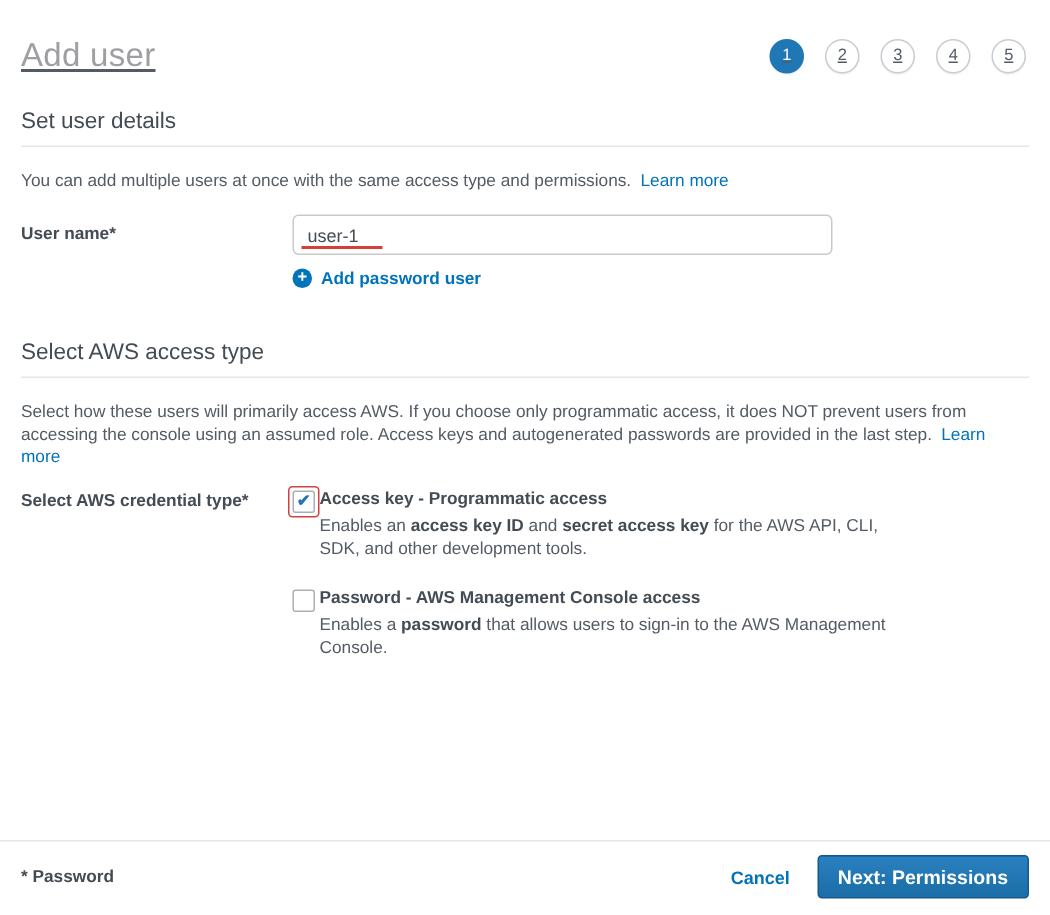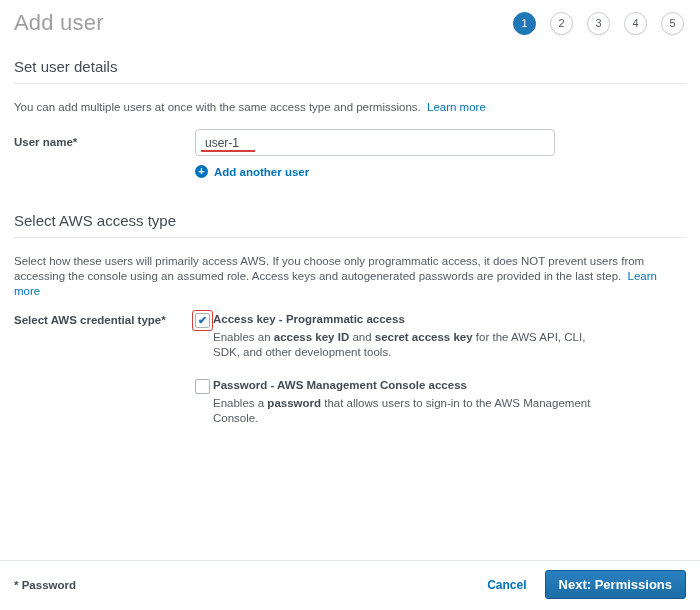--- a/index.html
+++ b/index.html
@@ -8,21 +8,22 @@
     width: 700px; height: 610px;
     position: relative; overflow: hidden;
     background: #ffffff;
     font-family: "Liberation Sans", sans-serif;
     color: #545b64;
   }
 
   
   .topbar {
     display: flex; justify-content: space-between; align-items: center;
-    padding: 10px 16px 0 14px;
+    padding: 24px 16px 0 14px;
+    text-decoration: underline;
   }
   .page-title {
     font-size: 22px; font-weight: 400; color: #9d9fa2; margin: 0; letter-spacing: .2px;
   }
   .steps { display: flex; gap: 14px; align-items: center; }
   .step {
     width: 23px; height: 23px; border-radius: 50%;
     border: 1px solid #c9cdd1; background: #fff; color: #545b64;
     font-size: 11px; display: flex; align-items: center; justify-content: center;
     box-shadow: 0 1px 1px rgba(0,0,0,.05);
@@ -141,21 +142,21 @@
     <div class="input-wrap">
       <input type="text" class="text-input" value="user-1" style="">
       <span class="red-underline"></span>
     </div>
   </div>
 
   <div class="form-row add-row">
     <span class="form-label"></span>
     <a href="#" class="add-user-link">
       <span class="plus-icon">+</span>
-      <span>Add another user</span>
+      <span>Add password user</span>
     </a>
   </div>
 </section>
 
 <section class="section">
   <h2 class="section-heading access-heading">Select AWS access type</h2>
   <p class="section-desc">
     <span>Select how these users will primarily access AWS. If you choose only programmatic access, it does NOT prevent users from accessing the console using an assumed role. Access keys and autogenerated passwords are provided in the last step.</span>
     <a href="#" class="link spaced">Learn more</a>
   </p>

